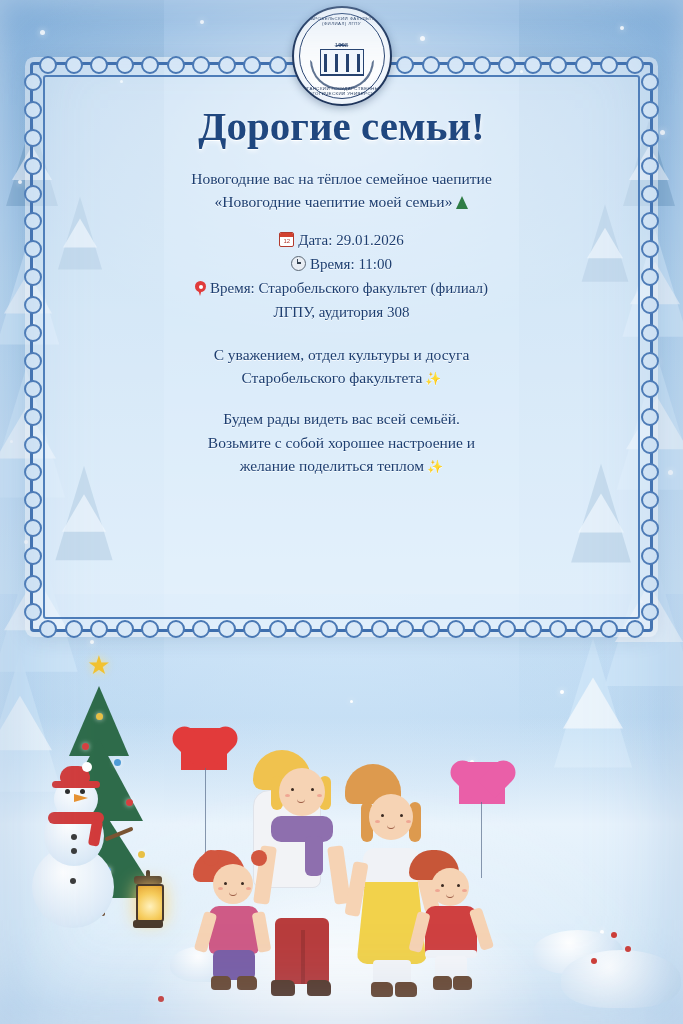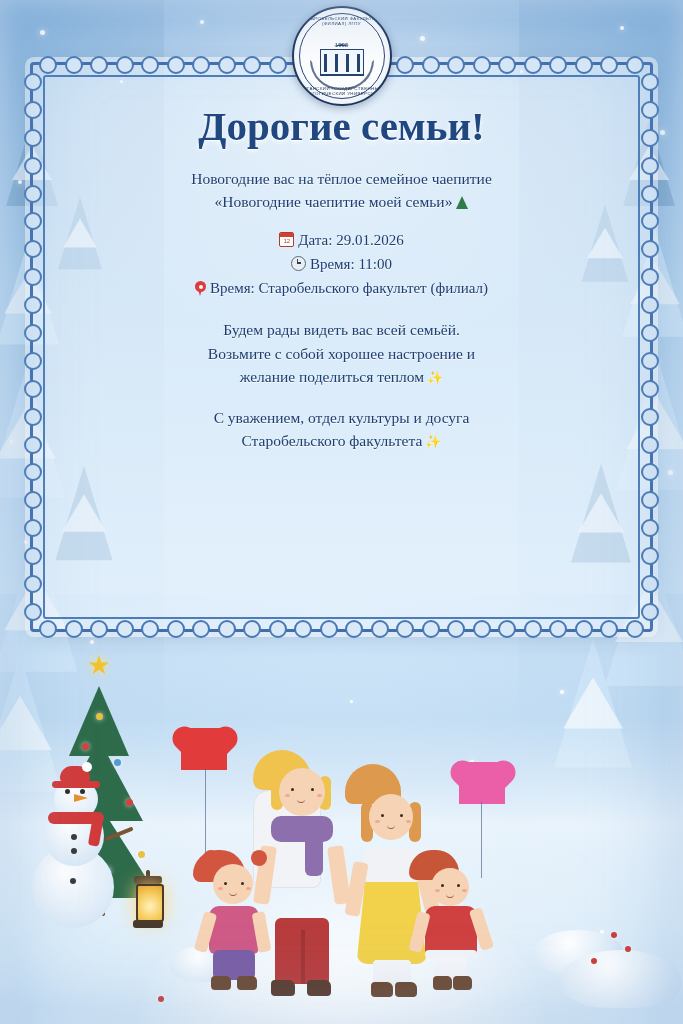--- a/index.html
+++ b/index.html
@@ -575,31 +575,34 @@
         <span>29.01.2026</span>
       </span>
       <span class="row">
         <span class="clock-icon"></span><span>Время:</span>
         <span>11:00</span>
       </span>
       <span class="row">
         <span class="pin-icon"><span class="pin-dot"></span></span><span>Время:</span>
         <span>Старобельского факультет (филиал)</span>
       </span>
-    </div>
+      <span class="row">
+        <span>ЛГПУ, аудитория 308</span>
+      </span>
+    </div>
+
+    <p class="para">
+      <span>С уважением, отдел культуры и досуга</span><br>
+      <span>Старобельского факультета</span><span class="sparkle">✨</span>
+    </p>
 
     <p class="para">
       <span>Будем рады видеть вас всей семьёй.</span><br>
       <span>Возьмите с собой хорошее настроение и</span><br>
       <span>желание поделиться теплом</span><span class="sparkle">✨</span>
-    </p>
-
-    <p class="para">
-      <span>С уважением, отдел культуры и досуга</span><br>
-      <span>Старобельского факультета</span><span class="sparkle">✨</span>
     </p>
   </div>
 
   <div class="illus">
 
     <div class="xmas-tree">
       <div class="xt-star">★</div>
       <div class="xt-layer" style="bottom:160px; border-left-width:30px; border-right-width:30px; border-bottom-width:70px;"></div>
       <div class="xt-layer" style="bottom:95px; border-left-width:44px; border-right-width:44px; border-bottom-width:82px;"></div>
       <div class="xt-layer" style="bottom:18px; border-left-width:60px; border-right-width:60px; border-bottom-width:94px;"></div>

